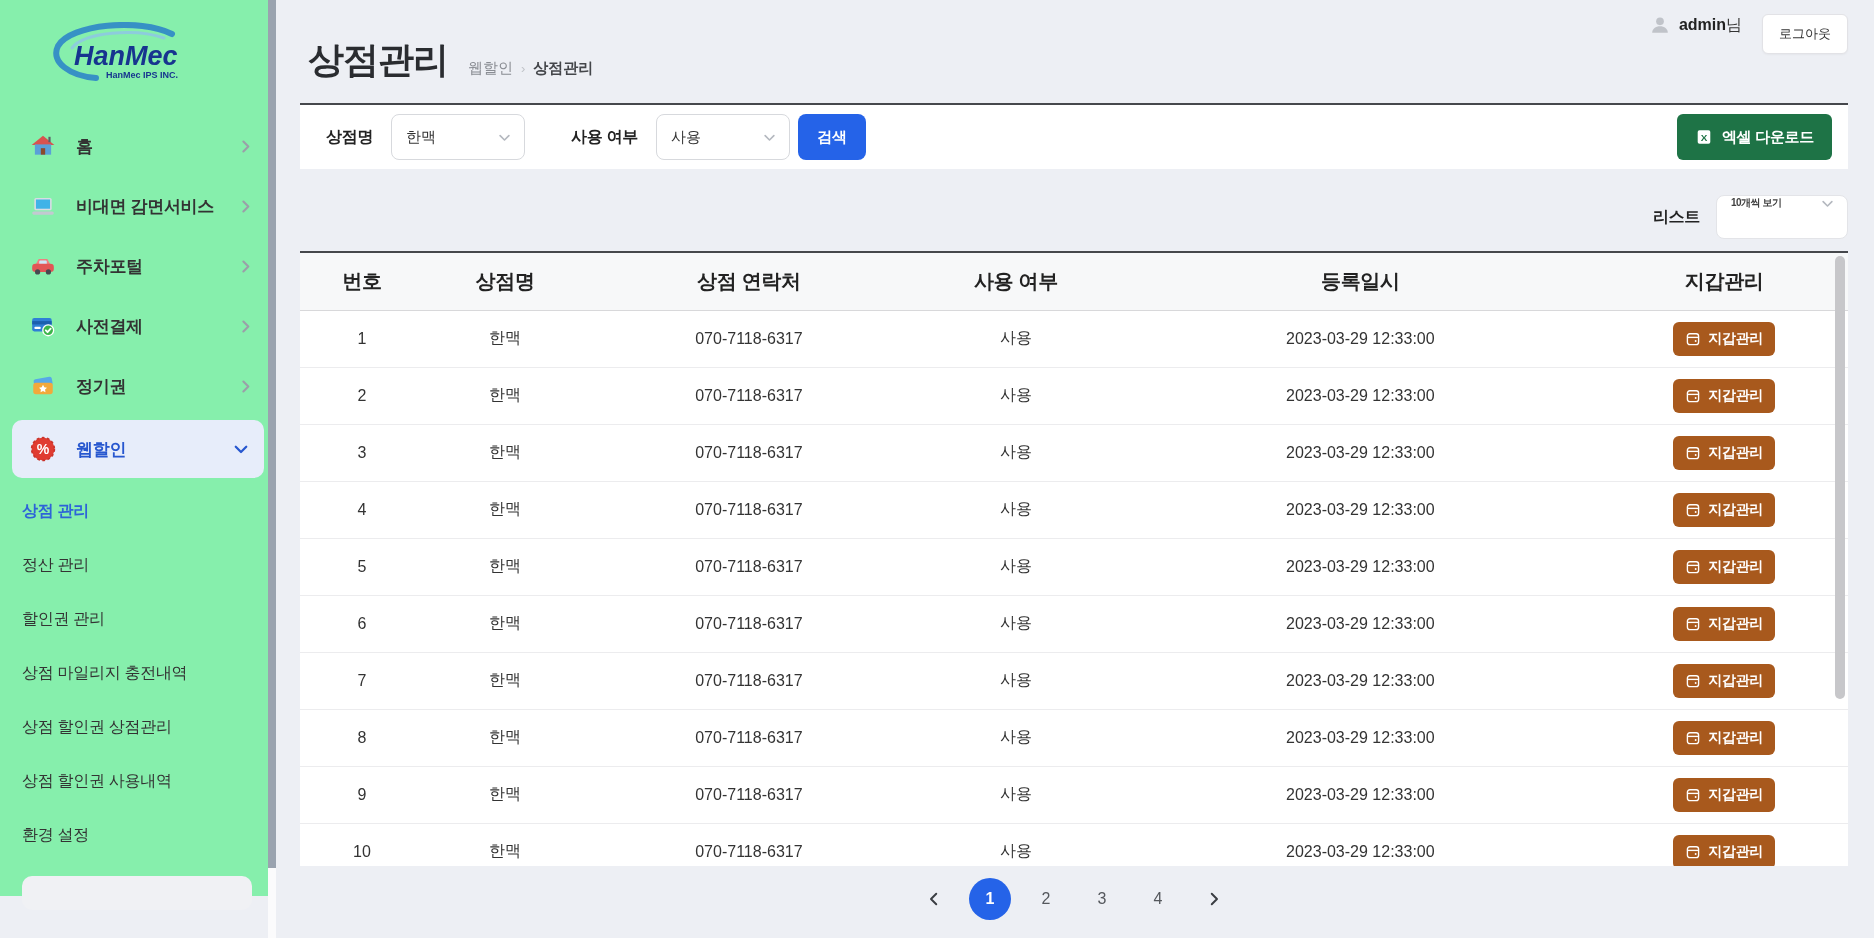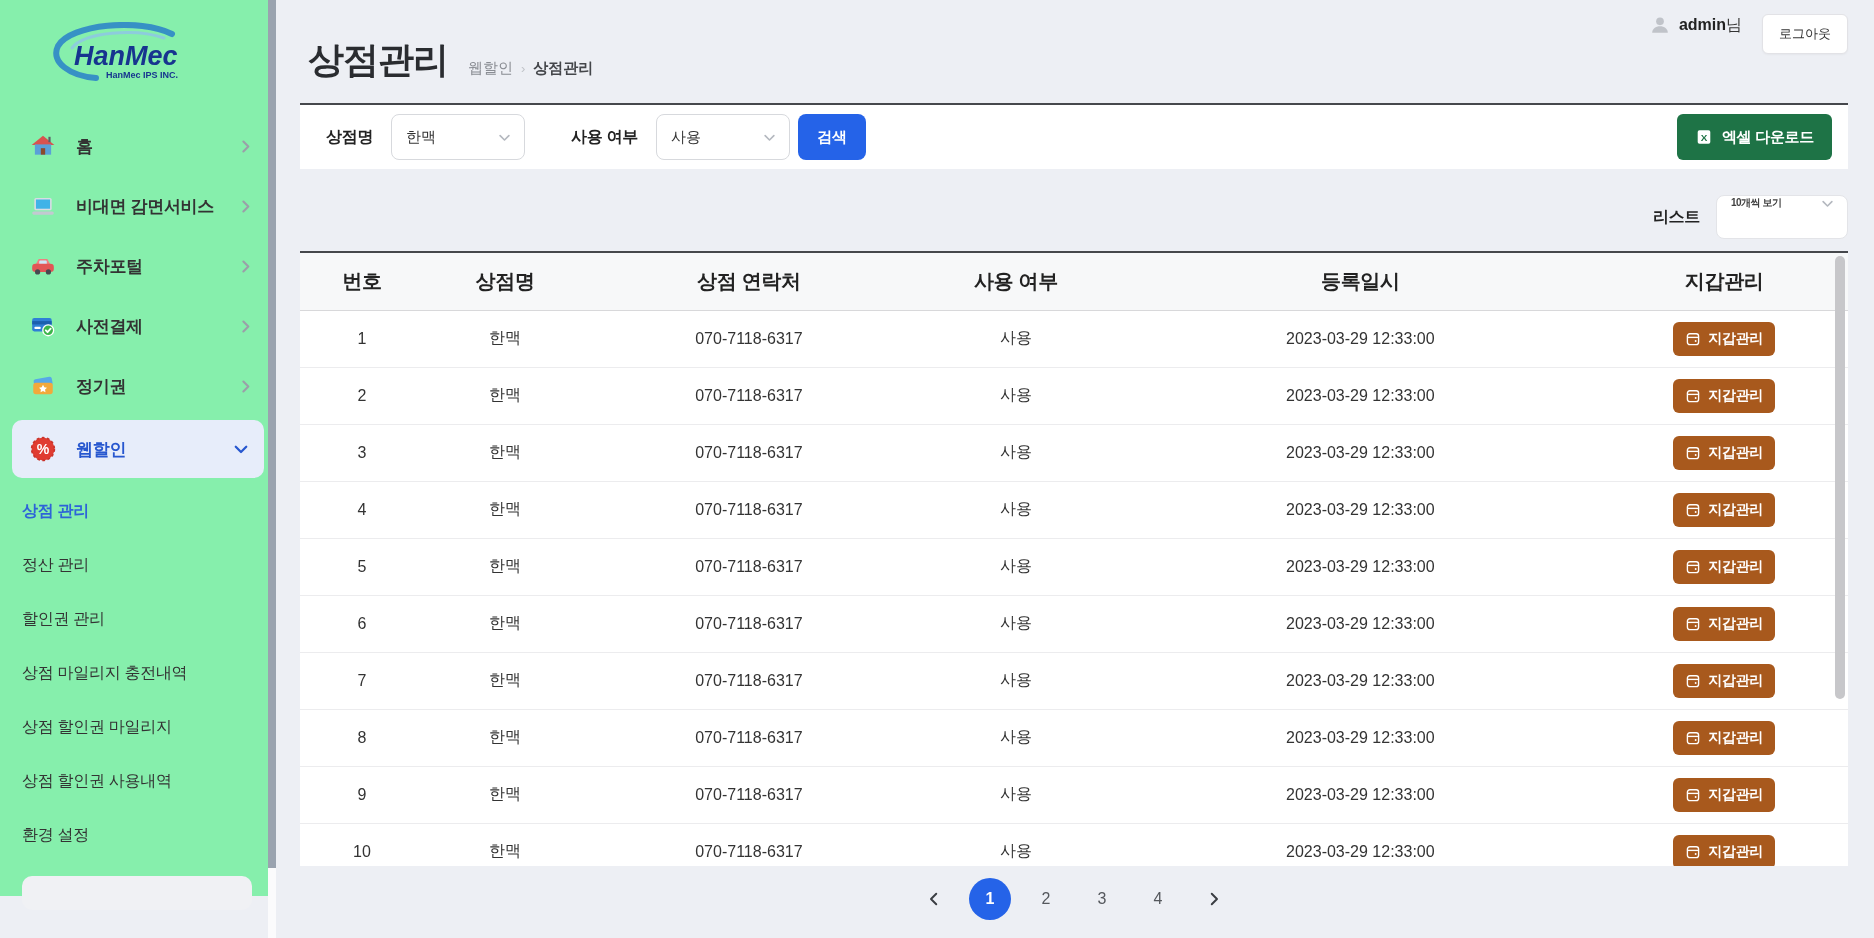--- a/index.html
+++ b/index.html
@@ -237,21 +237,21 @@
             <polyline points="5 9 12 16 19 9"></polyline>
           </svg>
         </span>
       </div>
     </nav>
   <div class="submenu" id="submenu-list">
       <div class="submenu-item active">상점 관리</div>
       <div class="submenu-item">정산 관리</div>
       <div class="submenu-item">할인권 관리</div>
       <div class="submenu-item">상점 마일리지 충전내역</div>
-      <div class="submenu-item">상점 할인권 마일리지</div>
+      <div class="submenu-item">상점 할인권 상점관리</div>
       <div class="submenu-item">상점 할인권 사용내역</div>
       <div class="submenu-item">환경 설정</div>
     </div>
   <div class="sidebar-bottom-block"></div>
   <div class="sidebar-scrollbar">
     <div class="thumb"></div>
   </div>
 </aside>
 
 <main class="main">

